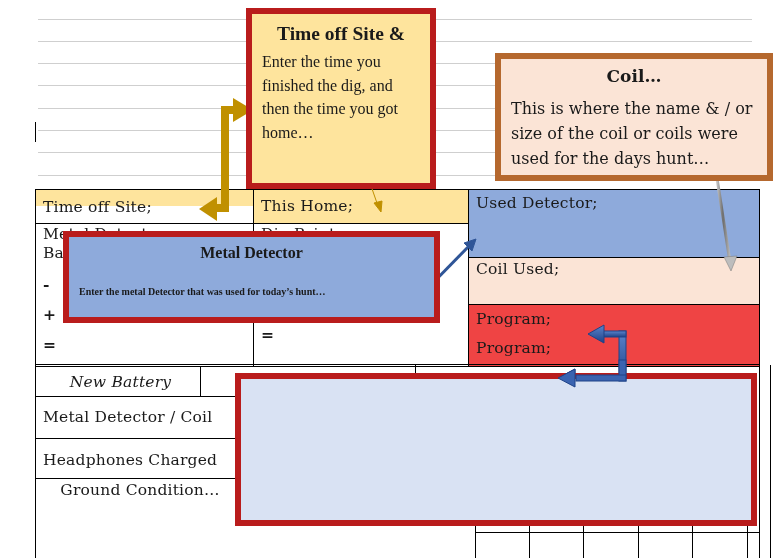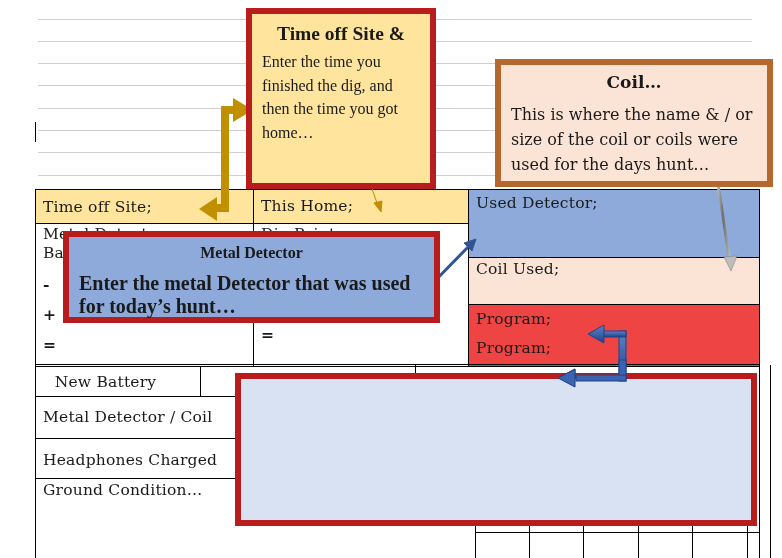--- a/index.html
+++ b/index.html
@@ -14,27 +14,27 @@
   .hline { position:absolute; height:0; border-top:1px solid #000; }
 
   .callout { position:absolute; box-sizing:border-box; border:6px solid #b91c1c; }
   .callout .title { font-family:"Liberation Serif", serif; font-weight:bold; text-align:center; }
   .callout .body { font-family:"Liberation Serif", serif; }
 
   #co-time { left:246px; top:8px; width:190px; height:181px; background:#fee49d; padding:6px 10px; }
   #co-time .title { font-size:19.5px; line-height:28px; }
   #co-time .body { font-size:16px; line-height:23.5px; margin-top:2px; }
 
-  #co-coil { left:495px; top:59px; width:278px; height:128px; background:#fbe4d6; border-color:#b5682e; padding:6px 10px; }
+  #co-coil { left:495px; top:53px; width:278px; height:128px; background:#fbe4d6; border-color:#b5682e; padding:6px 10px; }
   #co-coil .title { font-size:17px; line-height:22px; font-family:"DejaVu Serif", serif; }
   #co-coil .body { font-size:16px; line-height:25px; margin-top:9px; font-family:"DejaVu Serif", serif; }
 
   #co-md { left:63px; top:231px; width:377px; height:92px; background:#8eaadb; padding:5px 10px; }
   #co-md .title { font-size:16px; line-height:22px; }
-  #co-md .body { font-size:20px; line-height:23px; font-weight:bold; margin-top:8px;font-family:Liberation Serif, serif; }
+  #co-md .body { font-size:10px; line-height:23px; font-weight:bold; margin-top:16px;font-family:Liberation Serif, serif; }
 
   #co-prog { left:235px; top:373px; width:522px; height:153px; background:#d9e2f3; padding:6px 10px; }
   #co-prog .title { font-size:18px; line-height:26px; }
   #co-prog .body { font-size:16.5px; line-height:23.5px; margin-top:6px; }
 </style>
 </head>
 <body>
 
 <div>
   <div class="rule" style="top:19px"></div>
@@ -43,21 +43,21 @@
   <div class="rule" style="top:85px"></div>
   <div class="rule" style="top:108px"></div>
   <div class="rule" style="top:130px"></div>
   <div class="rule" style="top:152px"></div>
   <div class="rule" style="top:175px"></div>
 </div>
 <div class="cursor"></div>
 
 <div>
 
-  <div class="cell" style="left:35px;top:190px;width:218px;height:33px;background:#fee49d;padding-top:7px;">
+  <div class="cell" style="left:35px;top:190px;width:218px;height:16px;background:#fee49d;padding-top:7px;">
     <span>Time off Site;</span>
   </div>
   <div class="cell" style="left:253px;top:190px;width:215px;height:33px;background:#fee49d;padding-top:6px;">
     <span>This Home;</span>
   </div>
 
   <div class="cell" style="left:35px;top:223px;width:218px;height:140px;background:#fff;padding-top:2px;line-height:19px;">
     <div>Metal Detector</div>
     <div>Battery</div>
     <div style="margin-top:12px;font-weight:bold;">-</div>
@@ -73,31 +73,31 @@
     <span>Used Detector;</span>
   </div>
   <div class="cell" style="left:468px;top:257px;width:291px;height:47px;background:#fbe4d6;padding-top:2px;">
     <span>Coil Used;</span>
   </div>
   <div class="cell" style="left:468px;top:304px;width:291px;height:62px;background:#ef4444;padding-top:1px;line-height:29px;">
     <div>Program;</div>
     <div>Program;</div>
   </div>
 
-  <div class="cell" style="left:23px;top:366px;width:165px;height:30px;padding-top:6px;text-align:center;">
+  <div class="cell" style="left:38px;top:366px;width:165px;height:30px;padding-top:6px;text-align:center;font-style:italic;">
     <span>New Battery</span>
   </div>
   <div class="cell" style="left:200px;top:366px;width:53px;height:30px;"></div>
   <div class="cell" style="left:35px;top:396px;width:210px;height:42px;padding-top:11px;">
     <span>Metal Detector / Coil</span>
   </div>
   <div class="cell" style="left:35px;top:438px;width:210px;height:40px;padding-top:12px;">
     <span>Headphones Charged</span>
   </div>
-  <div class="cell" style="left:35px;top:478px;width:210px;height:80px;padding-top:2px;">
+  <div class="cell" style="left:35px;top:478px;width:210px;height:80px;padding-top:2px;text-align:center;">
     <span>Ground Condition…</span>
   </div>
 
   <div class="hline" style="left:35px;top:189px;width:724px;"></div>
   <div class="hline" style="left:35px;top:223px;width:433px;"></div>
   <div class="hline" style="left:468px;top:257px;width:291px;"></div>
   <div class="hline" style="left:468px;top:304px;width:291px;"></div>
   <div class="hline" style="left:35px;top:364px;width:724px;"></div>
   <div class="hline" style="left:35px;top:366px;width:724px;"></div>
   <div class="hline" style="left:35px;top:396px;width:210px;"></div>

